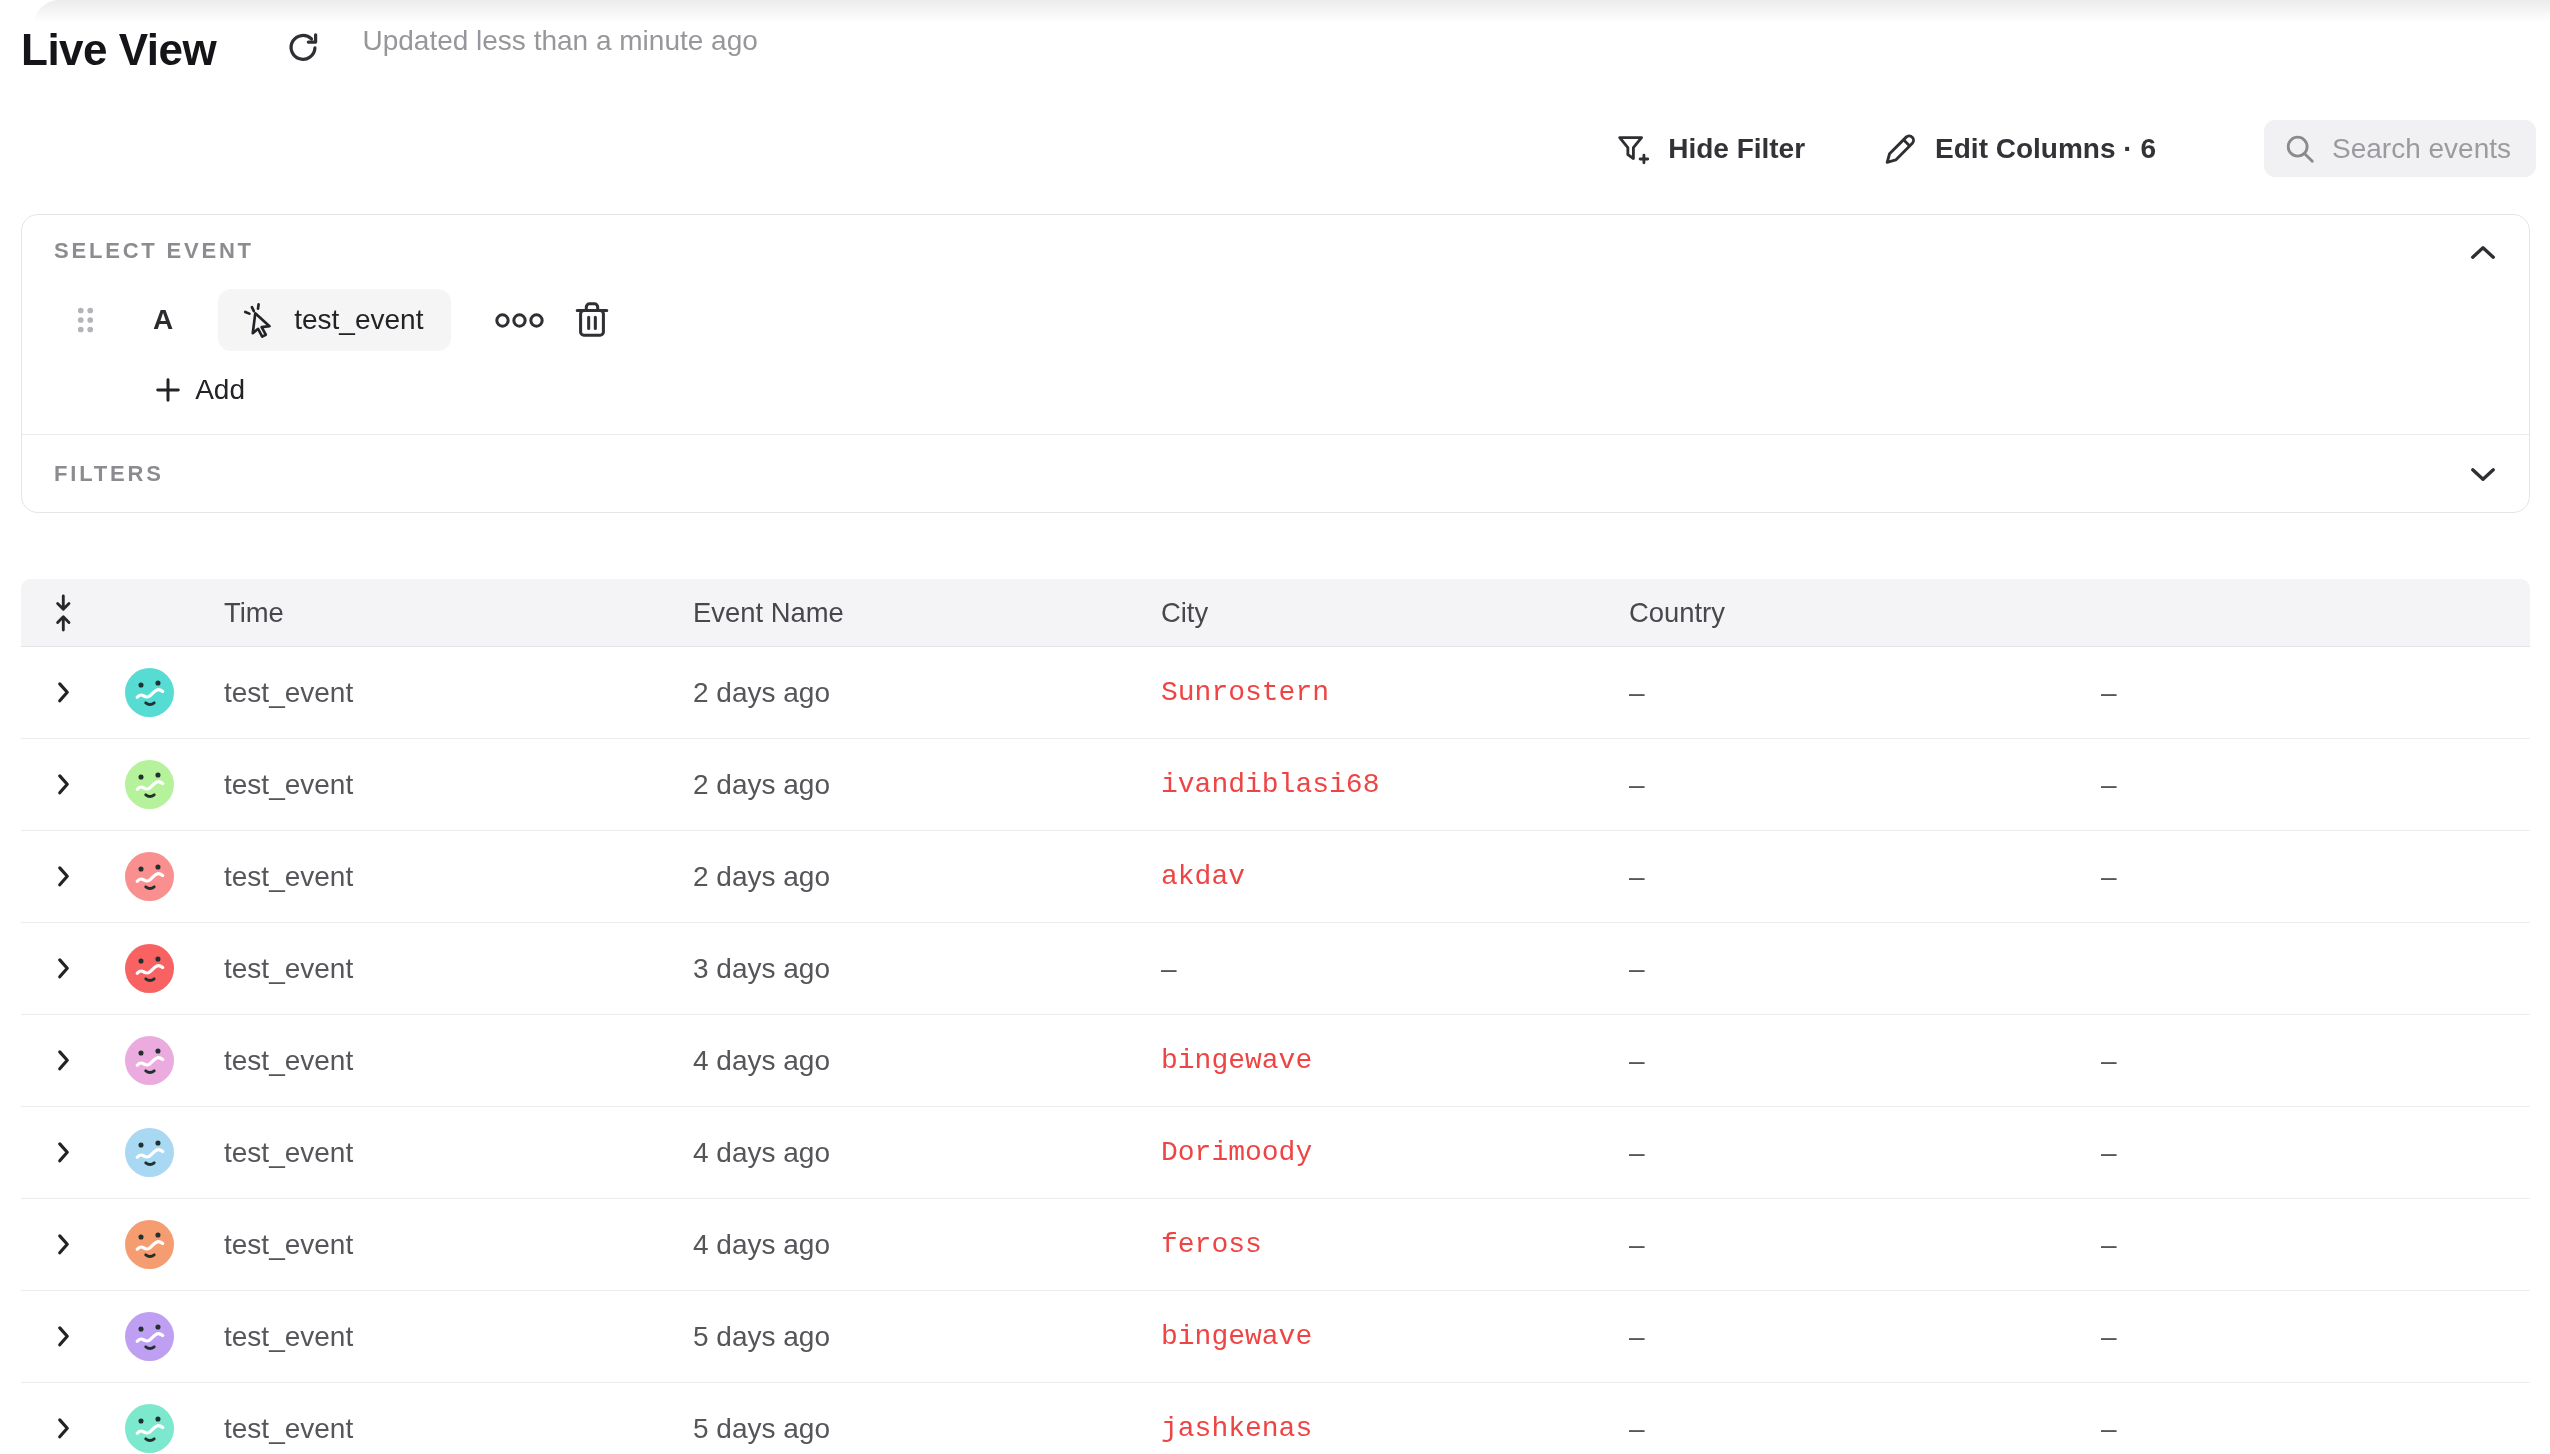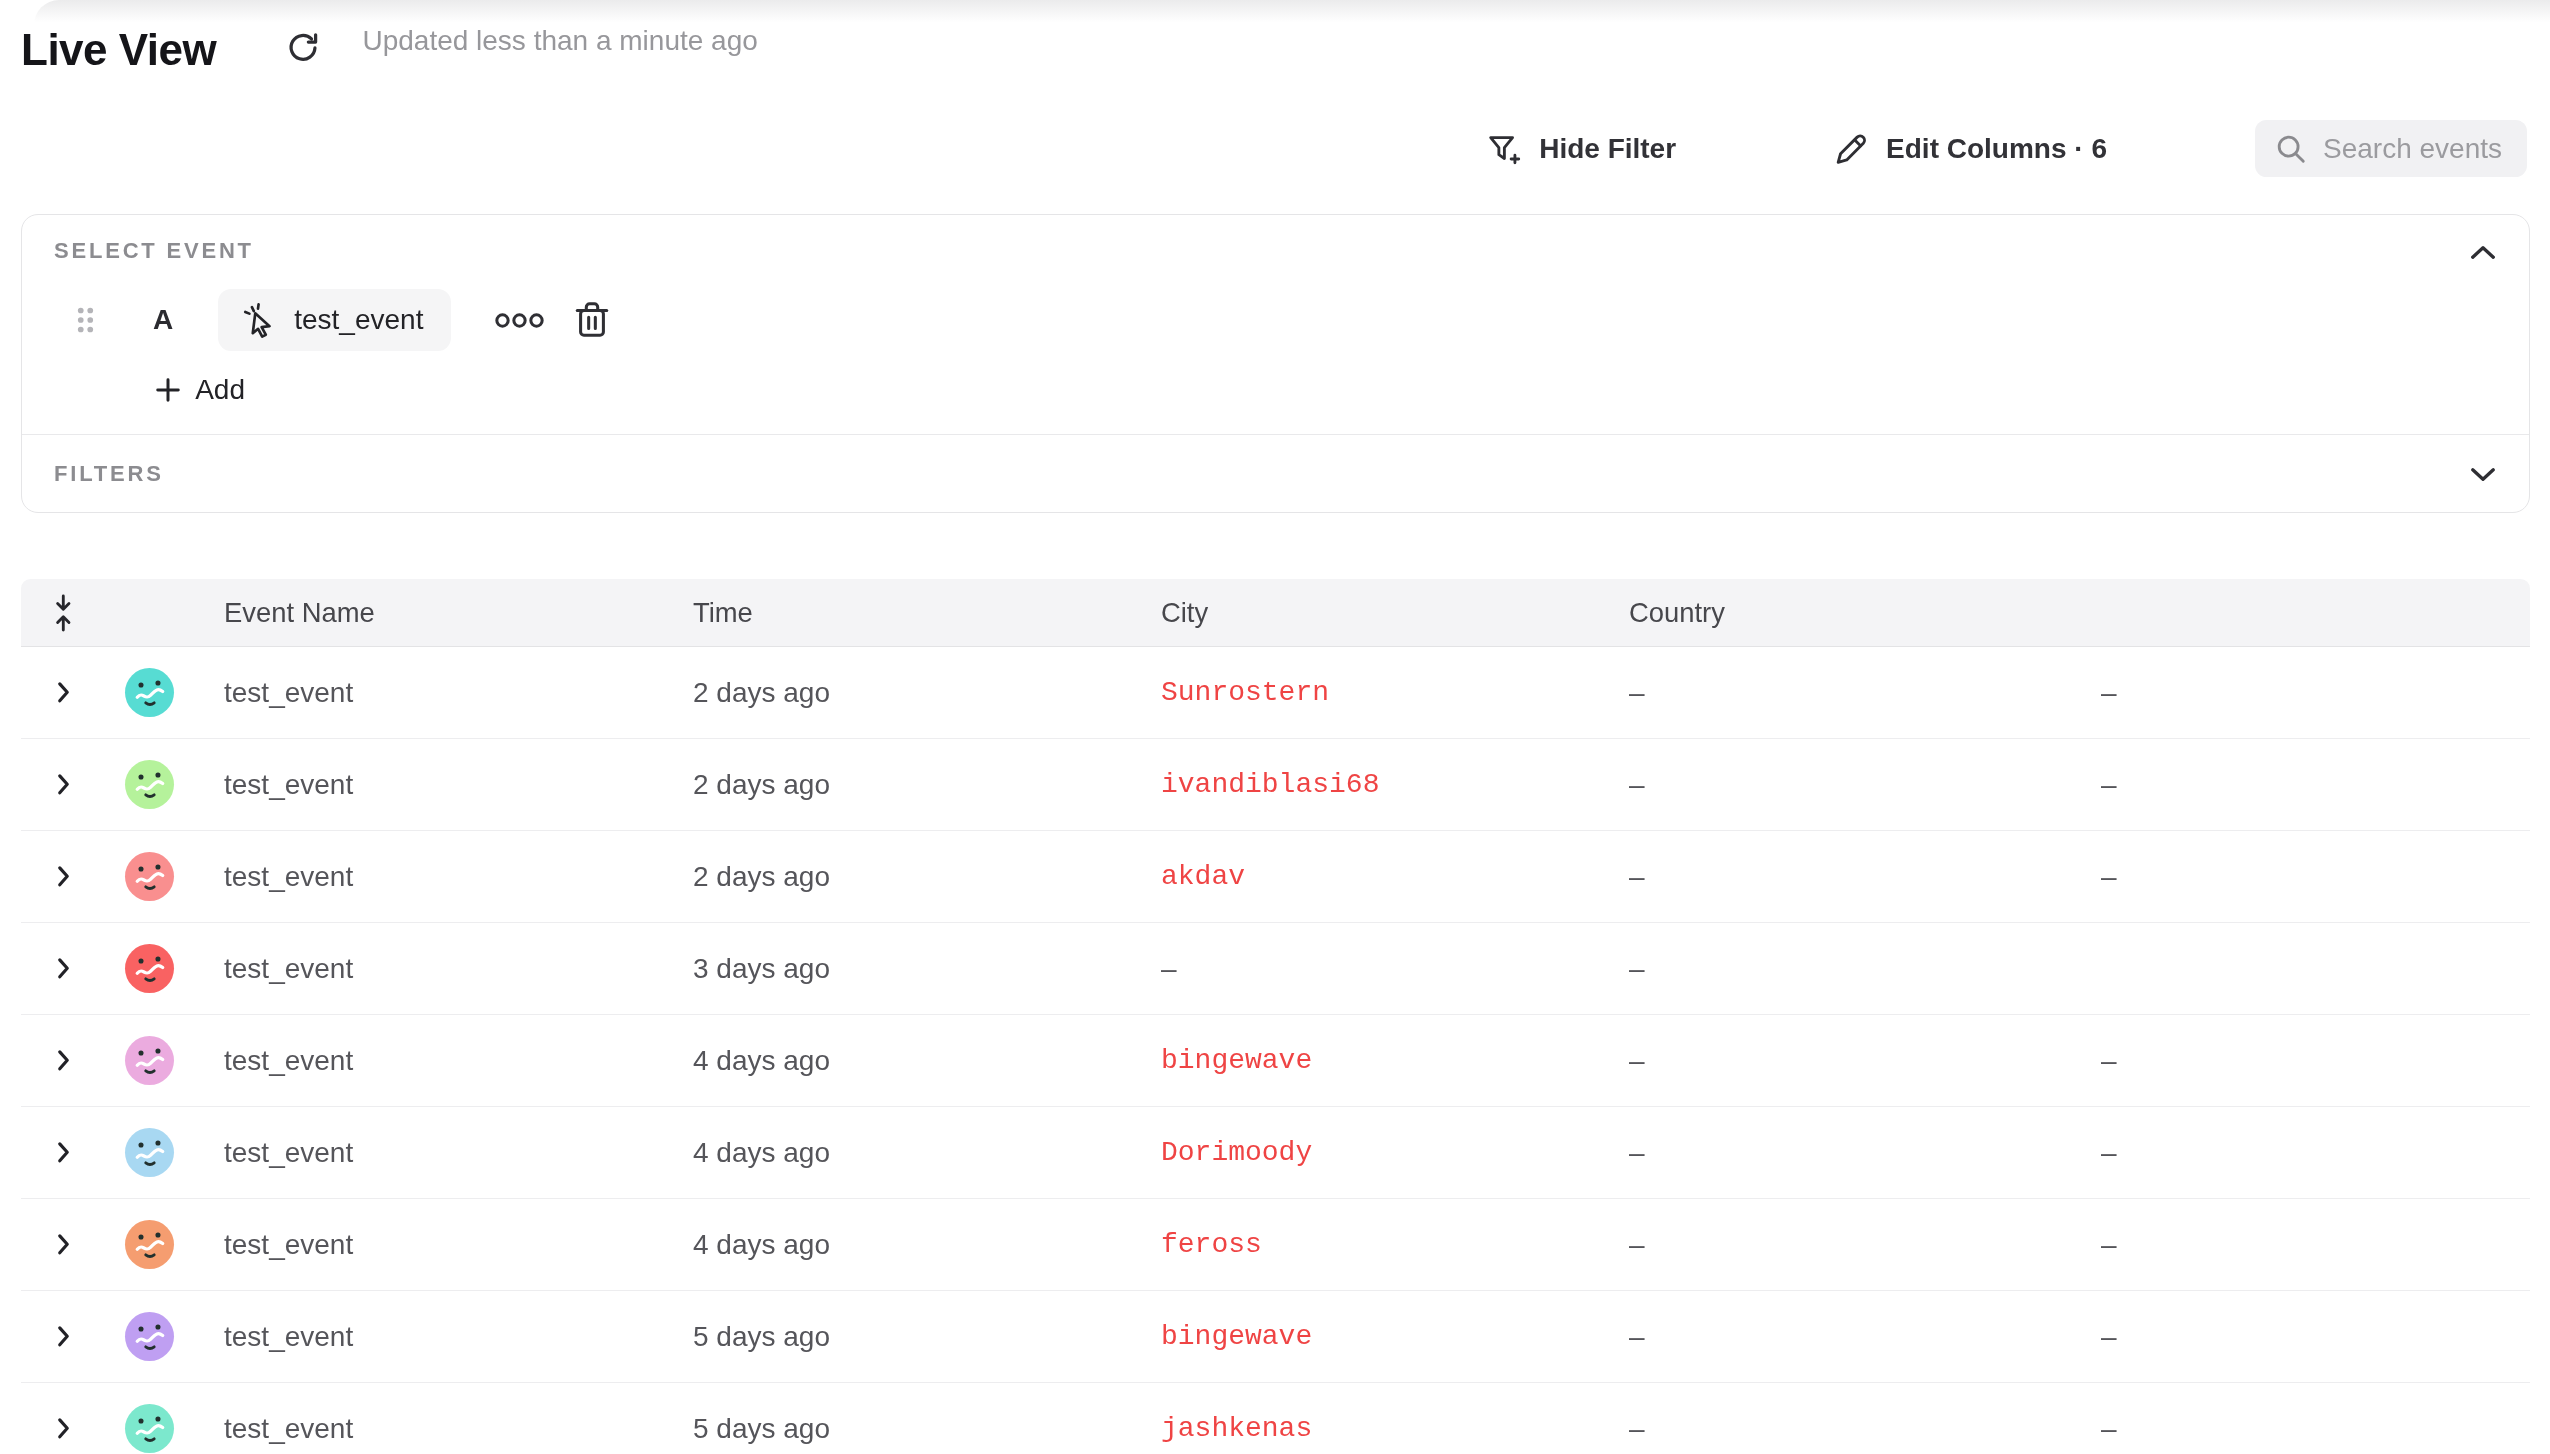--- a/index.html
+++ b/index.html
@@ -13,21 +13,21 @@
     background:linear-gradient(180deg,#ebebec 0%, rgba(255,255,255,0) 90%);
     border-top-left-radius:28px;
   }
   
   .page-head { position:absolute; top:24.6px; left:21px; display:flex; align-items:flex-start;gap:24px; }
   .page-title { font-size:44px; font-weight:700; color:#151519; letter-spacing:-0.5px; }
   .refresh-btn { margin-left:40px; width:45px; height:45px; display:flex; align-items:center; justify-content:center; cursor:pointer; }
   .updated-text { margin-left:13.2px; font-size:28px; color:#97979b; }
 
   
-  .toolbar { position:absolute; top:119px; right:23px; display:flex; align-items:center; height:59px;gap:40px; }
+  .toolbar { position:absolute; top:119px; right:14px; display:flex; align-items:center; height:59px; }
   .tool-btn { display:flex; align-items:center; gap:16px; font-size:28px; font-weight:600; color:#323237; cursor:pointer; }
   .tool-gap { width:76px; }
   .search-box {
     margin-left:108px; width:272px; height:57px; background:#f1f1f3; border-radius:11.4px;
     display:flex; align-items:center; padding:0 17px 0 19px;
   }
   .search-box input {
     border:none; outline:none; background:transparent; font-size:28px; color:#45454a;
     width:189px; margin-left:15px; font-family:inherit;
   }
@@ -204,22 +204,22 @@
   <div class="t-grid t-head">
     <div class="hicon">
       <span>
         <svg width="24.6" height="40" viewBox="0 0 26 42">
           <path d="M13 3v13M7 11l6 6 6-6" fill="none" stroke="#26262b" stroke-width="3" stroke-linecap="round" stroke-linejoin="round"></path>
           <path d="M13 39V26M7 31l6-6 6 6" fill="none" stroke="#26262b" stroke-width="3" stroke-linecap="round" stroke-linejoin="round"></path>
         </svg>
       </span>
     </div>
     <div class="hcell"></div>
+    <div class="hcell">Time</div>
     <div class="hcell">Event Name</div>
-    <div class="hcell">Time</div>
     <div class="hcell">City</div>
     <div class="hcell">Country</div>
   </div>
 
   <div>
 
       <div class="t-grid t-row">
         <div class="expand-cell">
           <span>
             <svg width="15" height="24.6" viewBox="0 0 16 26">

